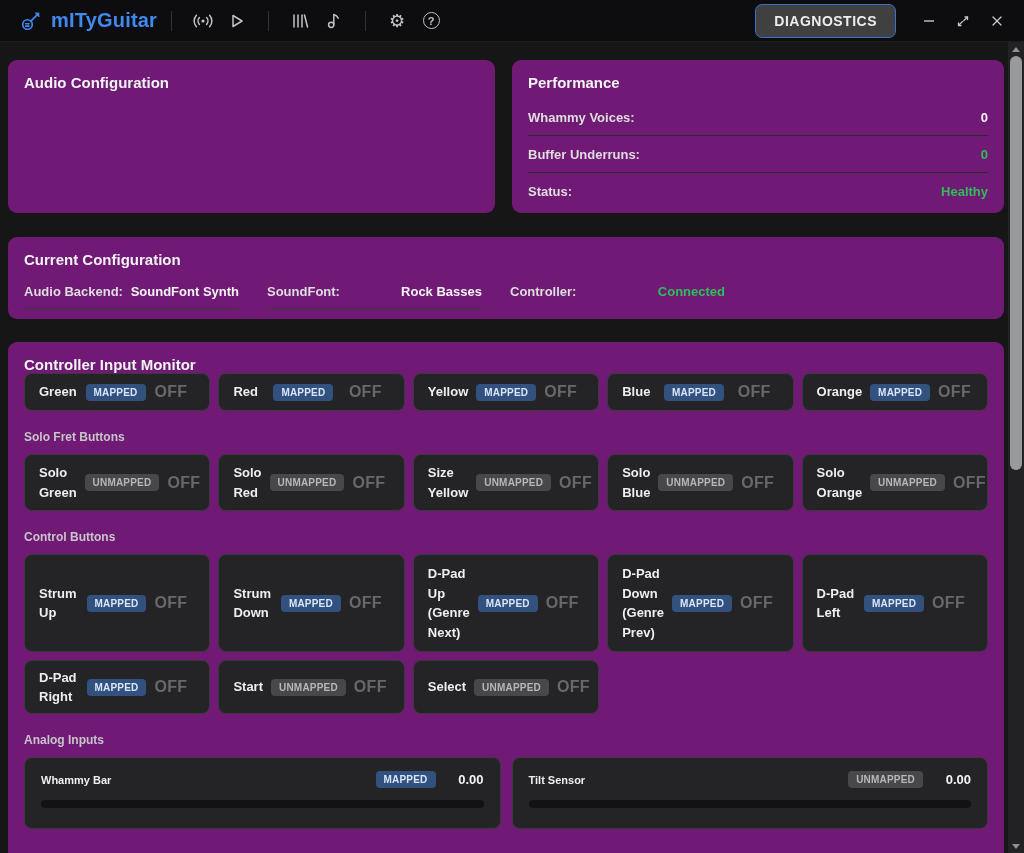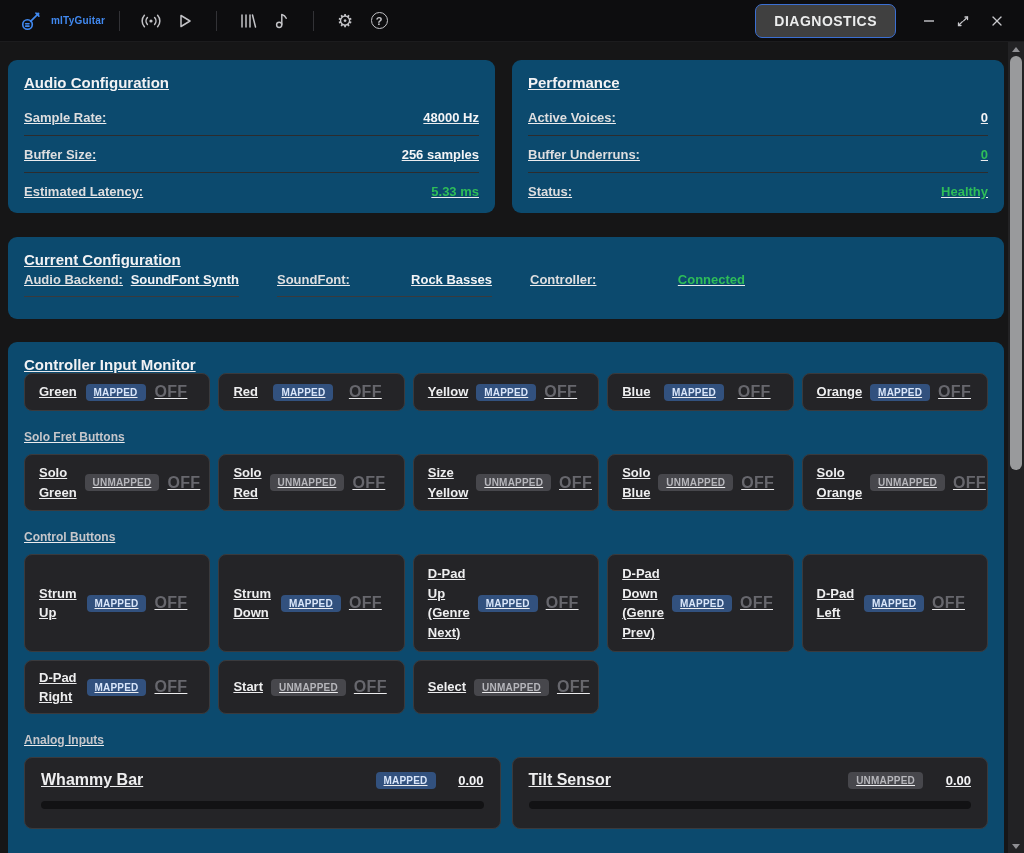--- a/index.html
+++ b/index.html
@@ -10,21 +10,21 @@
     color:#ececee;
     position:relative;
   }
   
   .titlebar {
     position:absolute; top:0; left:0; width:1024px; height:42px;
     background:#0d0d0f; display:flex; align-items:center;
     border-bottom:1px solid #1c1c1e;
   }
   .logo-wrap { display:flex; align-items:center; margin-left:20px; }
-  .app-name { color:#4189f0; font-weight:bold; font-size:10px; margin-left:9px; letter-spacing:.2px; }
+  .app-name { color:#4189f0; font-weight:bold; font-size:20px; margin-left:9px; letter-spacing:.2px; }
   .tb-divider { width:1px; height:20px; background:#323236; margin:0 14px; }
   .tb-icon {
     width:34px; height:30px; display:flex; align-items:center; justify-content:center;
     color:#c3c3c7; font-size:16px; border-radius:5px; cursor:pointer;
   }
   .tb-icon svg { display:block; }
   .help-circle {
     width:17px; height:17px; border:1.6px solid #c3c3c7; border-radius:50%;
     display:flex; align-items:center; justify-content:center;
     font-size:11px; font-weight:bold; color:#c3c3c7;
@@ -36,38 +36,38 @@
     padding:8px 18px; border-radius:7px; cursor:pointer;
     font-family:"Liberation Sans", sans-serif;
   }
   .win-controls { display:flex; align-items:center; margin:0 10px 0 16px; }
   .win-btn {
     width:34px; height:30px; display:flex; align-items:center; justify-content:center;
     color:#c8c8cc; font-size:14px; cursor:pointer;
   }
   
   .panel {
-    position:absolute; background:#0c4a6e; border-radius:9px; padding:14px 16px;text-decoration:underline;
+    position:absolute; background:#701a75; border-radius:9px; padding:14px 16px;
   }
   .panel-title { font-size:15px; font-weight:bold; color:#f2f2f4; }
   #panel-audio  { left:8px;  top:60px;  width:487px; height:153px; }
   #panel-perf   { left:512px; top:60px; width:492px; height:153px; }
   #panel-config { left:8px;  top:237px; width:996px; height:82px; }
   #panel-monitor{ left:8px;  top:342px; width:996px; height:560px; }
   .kv-row {
     display:flex; justify-content:space-between; align-items:center;
     height:37px; border-bottom:1px solid #2c2c2e;
   }
   .kv-row:last-child { border-bottom:none; }
   .kv-label { font-size:13px; font-weight:bold; color:#dededf; }
   .kv-value { font-size:13px; font-weight:bold; color:#f4f4f6; }
   .green { color:#2ebd59 !important; }
   .rows { margin-top:8px; }
   
-  .config-items { display:grid; grid-template-columns:repeat(3,215px); column-gap:38px; margin-top:4px; }
+  .config-items { display:grid; grid-template-columns:repeat(3,215px); column-gap:28px; margin-top:16px; }
   .config-item { display:flex; justify-content:space-between; align-items:baseline; padding-bottom:9px; }
   .config-item.underline { border-bottom:1px solid #3a3a3c; }
   
   .group-label { font-size:12px; font-weight:bold; color:#c6c6ca; margin:19px 0 10px 0; }
   .group-label.first { margin-top:6px; }
   .btn-grid { display:grid; grid-template-columns:repeat(5,1fr); gap:8px; }
   .grid-0 { grid-auto-rows:38px; }
   .grid-1 { grid-auto-rows:57px; }
   .grid-2 { grid-template-rows:98px 54px; }
   .in-card {
@@ -83,21 +83,21 @@
   .badge.mapped   { background:#32517e; color:#d9e6fa; }
   .badge.unmapped { background:#47474c; color:#b6b6bb; }
   .state-off { font-size:16px; font-weight:bold; color:#67676d; letter-spacing:.3px; }
   
   .analog-grid { display:grid; grid-template-columns:1fr 1fr; gap:11px; }
   .analog-card {
     background:#242427; border:1px solid #3a3a3d; border-radius:8px;
     padding:13px 16px 14px 16px; height:72px;
   }
   .analog-head { display:flex; align-items:center; }
-  .analog-name { font-weight:bold; font-size:16px; color:#eeeeef; flex:1; }
+  .analog-name { font-weight:bold; font-size:11px; color:#eeeeef; flex:1; }
   .analog-value { font-weight:bold; font-size:13px; color:#f4f4f6; margin-left:16px; min-width:32px; text-align:right; }
   .analog-bar { margin-top:12px; height:8px; background:#121214; border-radius:4px; overflow:hidden; }
   .analog-fill { height:100%; background:#3b6fd2; width:0%; }
   
   .scrollbar {
     position:absolute; right:0; top:42px; width:16px; height:811px; background:#222224;
   }
   .sb-arrow { position:absolute; left:0; width:16px; height:14px; display:flex; align-items:center; justify-content:center; cursor:pointer; }
   .sb-arrow.up { top:0; }
   .sb-arrow.down { bottom:0; }
@@ -203,41 +203,27 @@
           <line x1="2" y1="2" x2="10" y2="10"></line>
             <line x1="10" y1="2" x2="2" y2="10"></line>
         </g>
       </svg>
     </div>
   </div>
 </div>
 
 <div class="panel" id="panel-audio">
   <div class="panel-title">Audio Configuration</div>
-  <div class="rows">
-    <div class="kv-row">
-      <span class="kv-label">Sample Rate:</span>
-      <span class="kv-value">48000 Hz</span>
-    </div>
-    <div class="kv-row">
-      <span class="kv-label">Buffer Size:</span>
-      <span class="kv-value">256 samples</span>
-    </div>
-    <div class="kv-row">
-      <span class="kv-label">Estimated Latency:</span>
-      <span class="kv-value green">5.33 ms</span>
-    </div>
-  </div>
 </div>
 
 <div class="panel" id="panel-perf">
   <div class="panel-title">Performance</div>
   <div class="rows">
     <div class="kv-row">
-      <span class="kv-label">Active Voices:</span>
+      <span class="kv-label">Whammy Voices:</span>
       <span class="kv-value">0</span>
     </div>
     <div class="kv-row">
       <span class="kv-label">Buffer Underruns:</span>
       <span class="kv-value green">0</span>
     </div>
     <div class="kv-row">
       <span class="kv-label">Status:</span>
       <span class="kv-value green">Healthy</span>
     </div>

